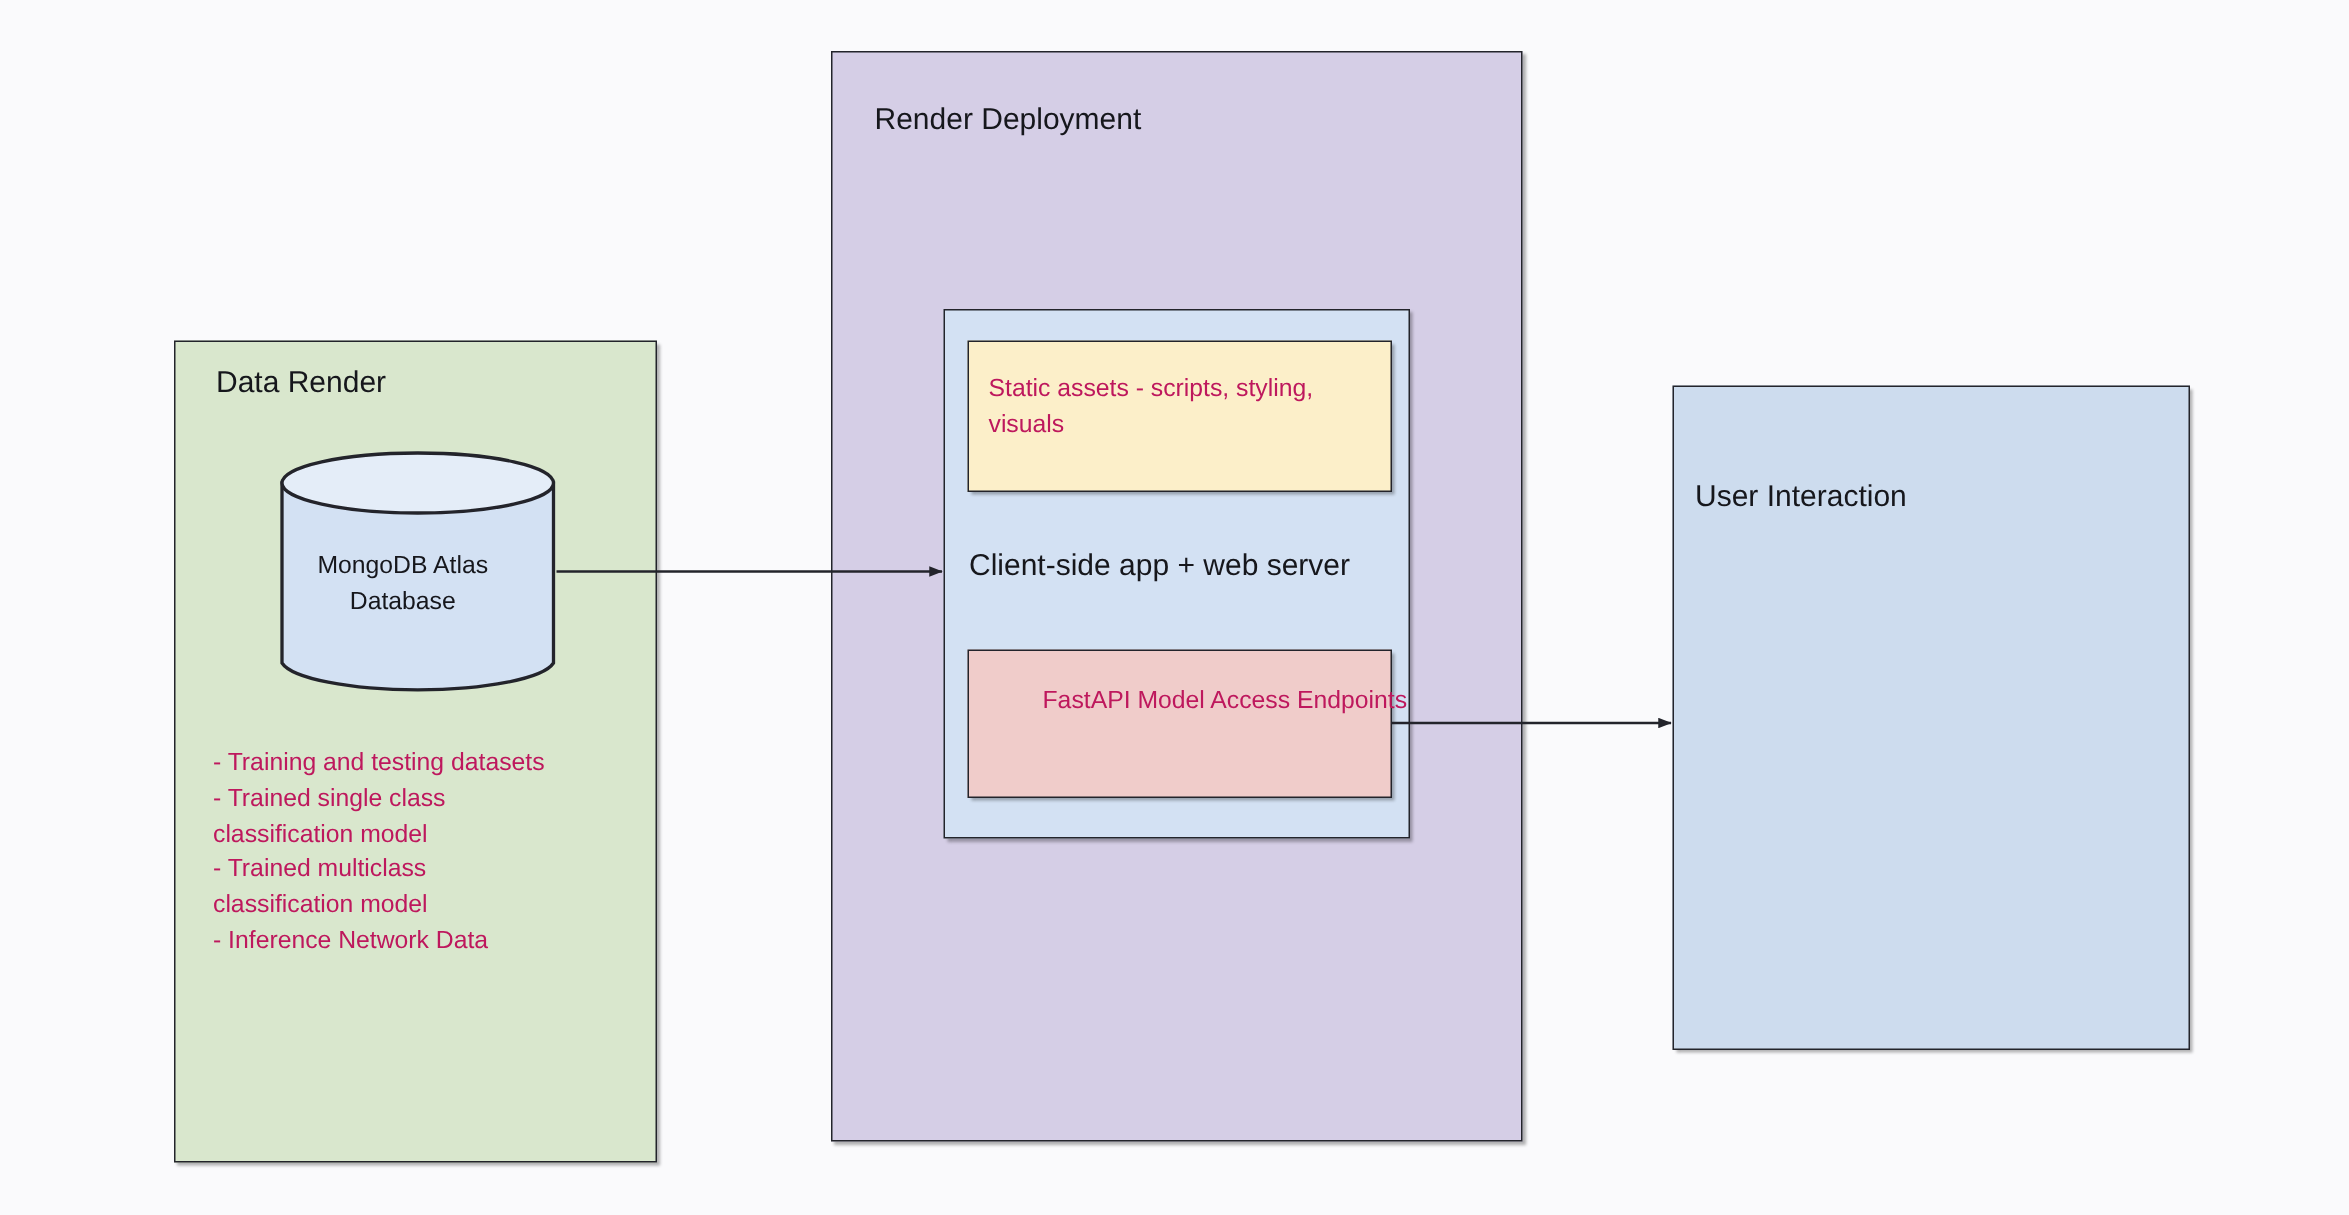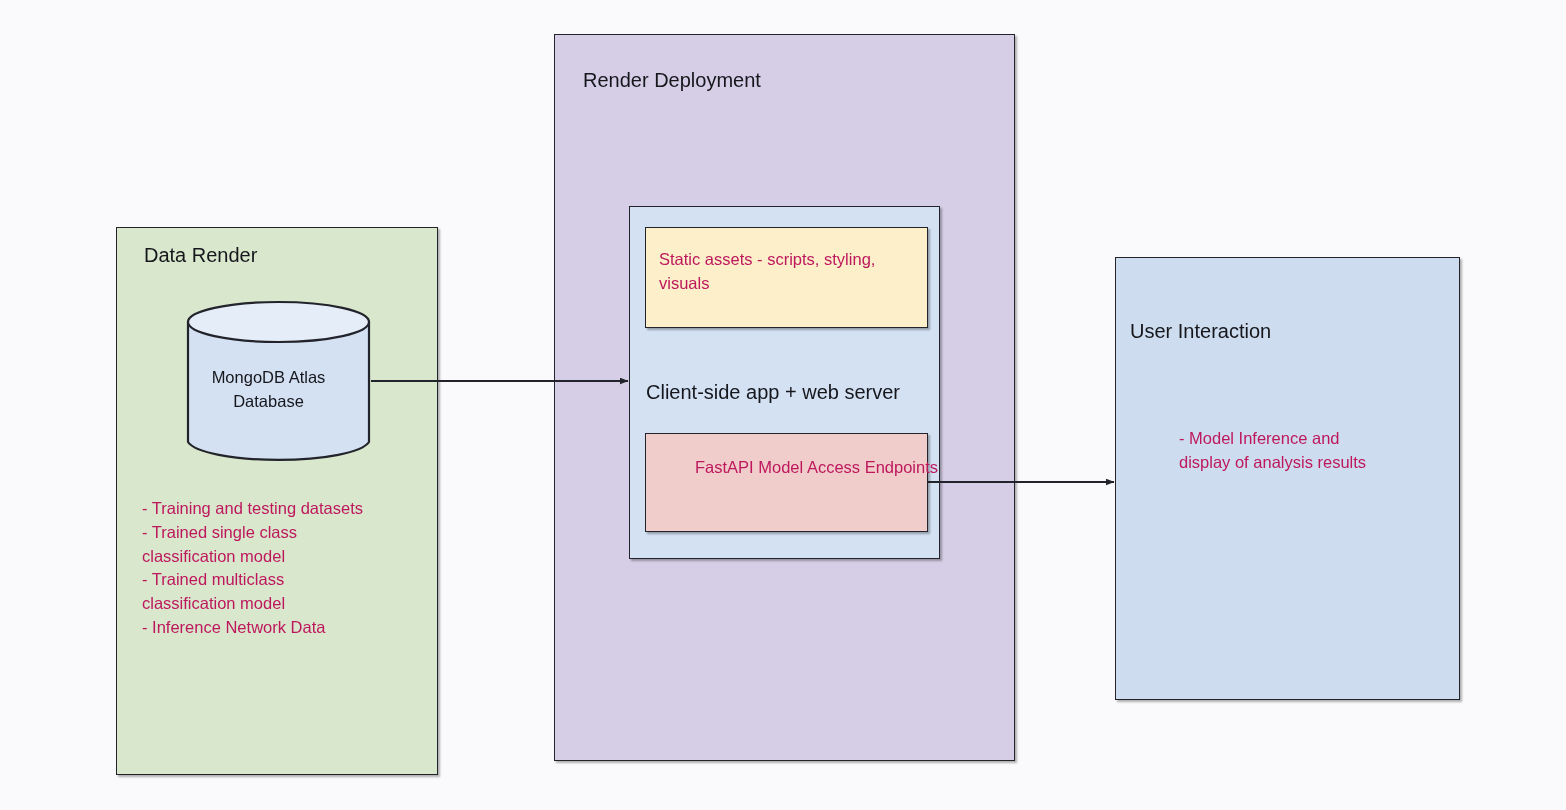--- a/index.html
+++ b/index.html
@@ -68,21 +68,21 @@
     width: 461px; height: 727px;
     background: #d5cee6;
   }
   #render-title { left: 583px; top: 68px; }
 
   #client-box {
     left: 629px; top: 206px;
     width: 311px; height: 353px;
     background: #d3e1f3;
   }
-  #client-label { left: 646px; top: 380px; }
+  #client-label { left: 646px; top: 365px; }
 
   #static-assets-box {
     left: 645px; top: 227px;
     width: 283px; height: 101px;
     background: #fcefc9;
   }
   #static-assets-label { left: 659px; top: 248px; width: 256px; }
 
   #fastapi-box {
     left: 645px; top: 433px;
@@ -143,22 +143,20 @@
   <div class="box" id="static-assets-box"></div>
   <div class="body-text" id="static-assets-label">Static assets - scripts, styling, visuals</div>
 
   <div class="box" id="fastapi-box"></div>
   <div class="body-text" id="fastapi-label">FastAPI Model Access Endpoints</div>
 
   <div class="box" id="user-box"></div>
 
   <div class="box-title" id="user-title">User Interaction</div>
 
-  <div class="body-text" id="user-text">- Model Inference and
-display of analysis results</div>
 
   <div class="connector" style="left:0;top:0;width:1566px;height:810px;">
     <svg width="1566" height="810">
       <defs>
         <marker id="arrowhead" markerWidth="9" markerHeight="7" refX="8.5" refY="3.5" orient="auto" markerUnits="userSpaceOnUse">
           <polygon points="0 0, 9 3.5, 0 7" fill="#23242b"></polygon>
         </marker>
       </defs>
       <line x1="371" y1="381" x2="628" y2="381" stroke="#23242b" stroke-width="1.8" marker-end="url(#arrowhead)"></line>
       <line x1="928" y1="482" x2="1114" y2="482" stroke="#23242b" stroke-width="1.8" marker-end="url(#arrowhead)"></line>

